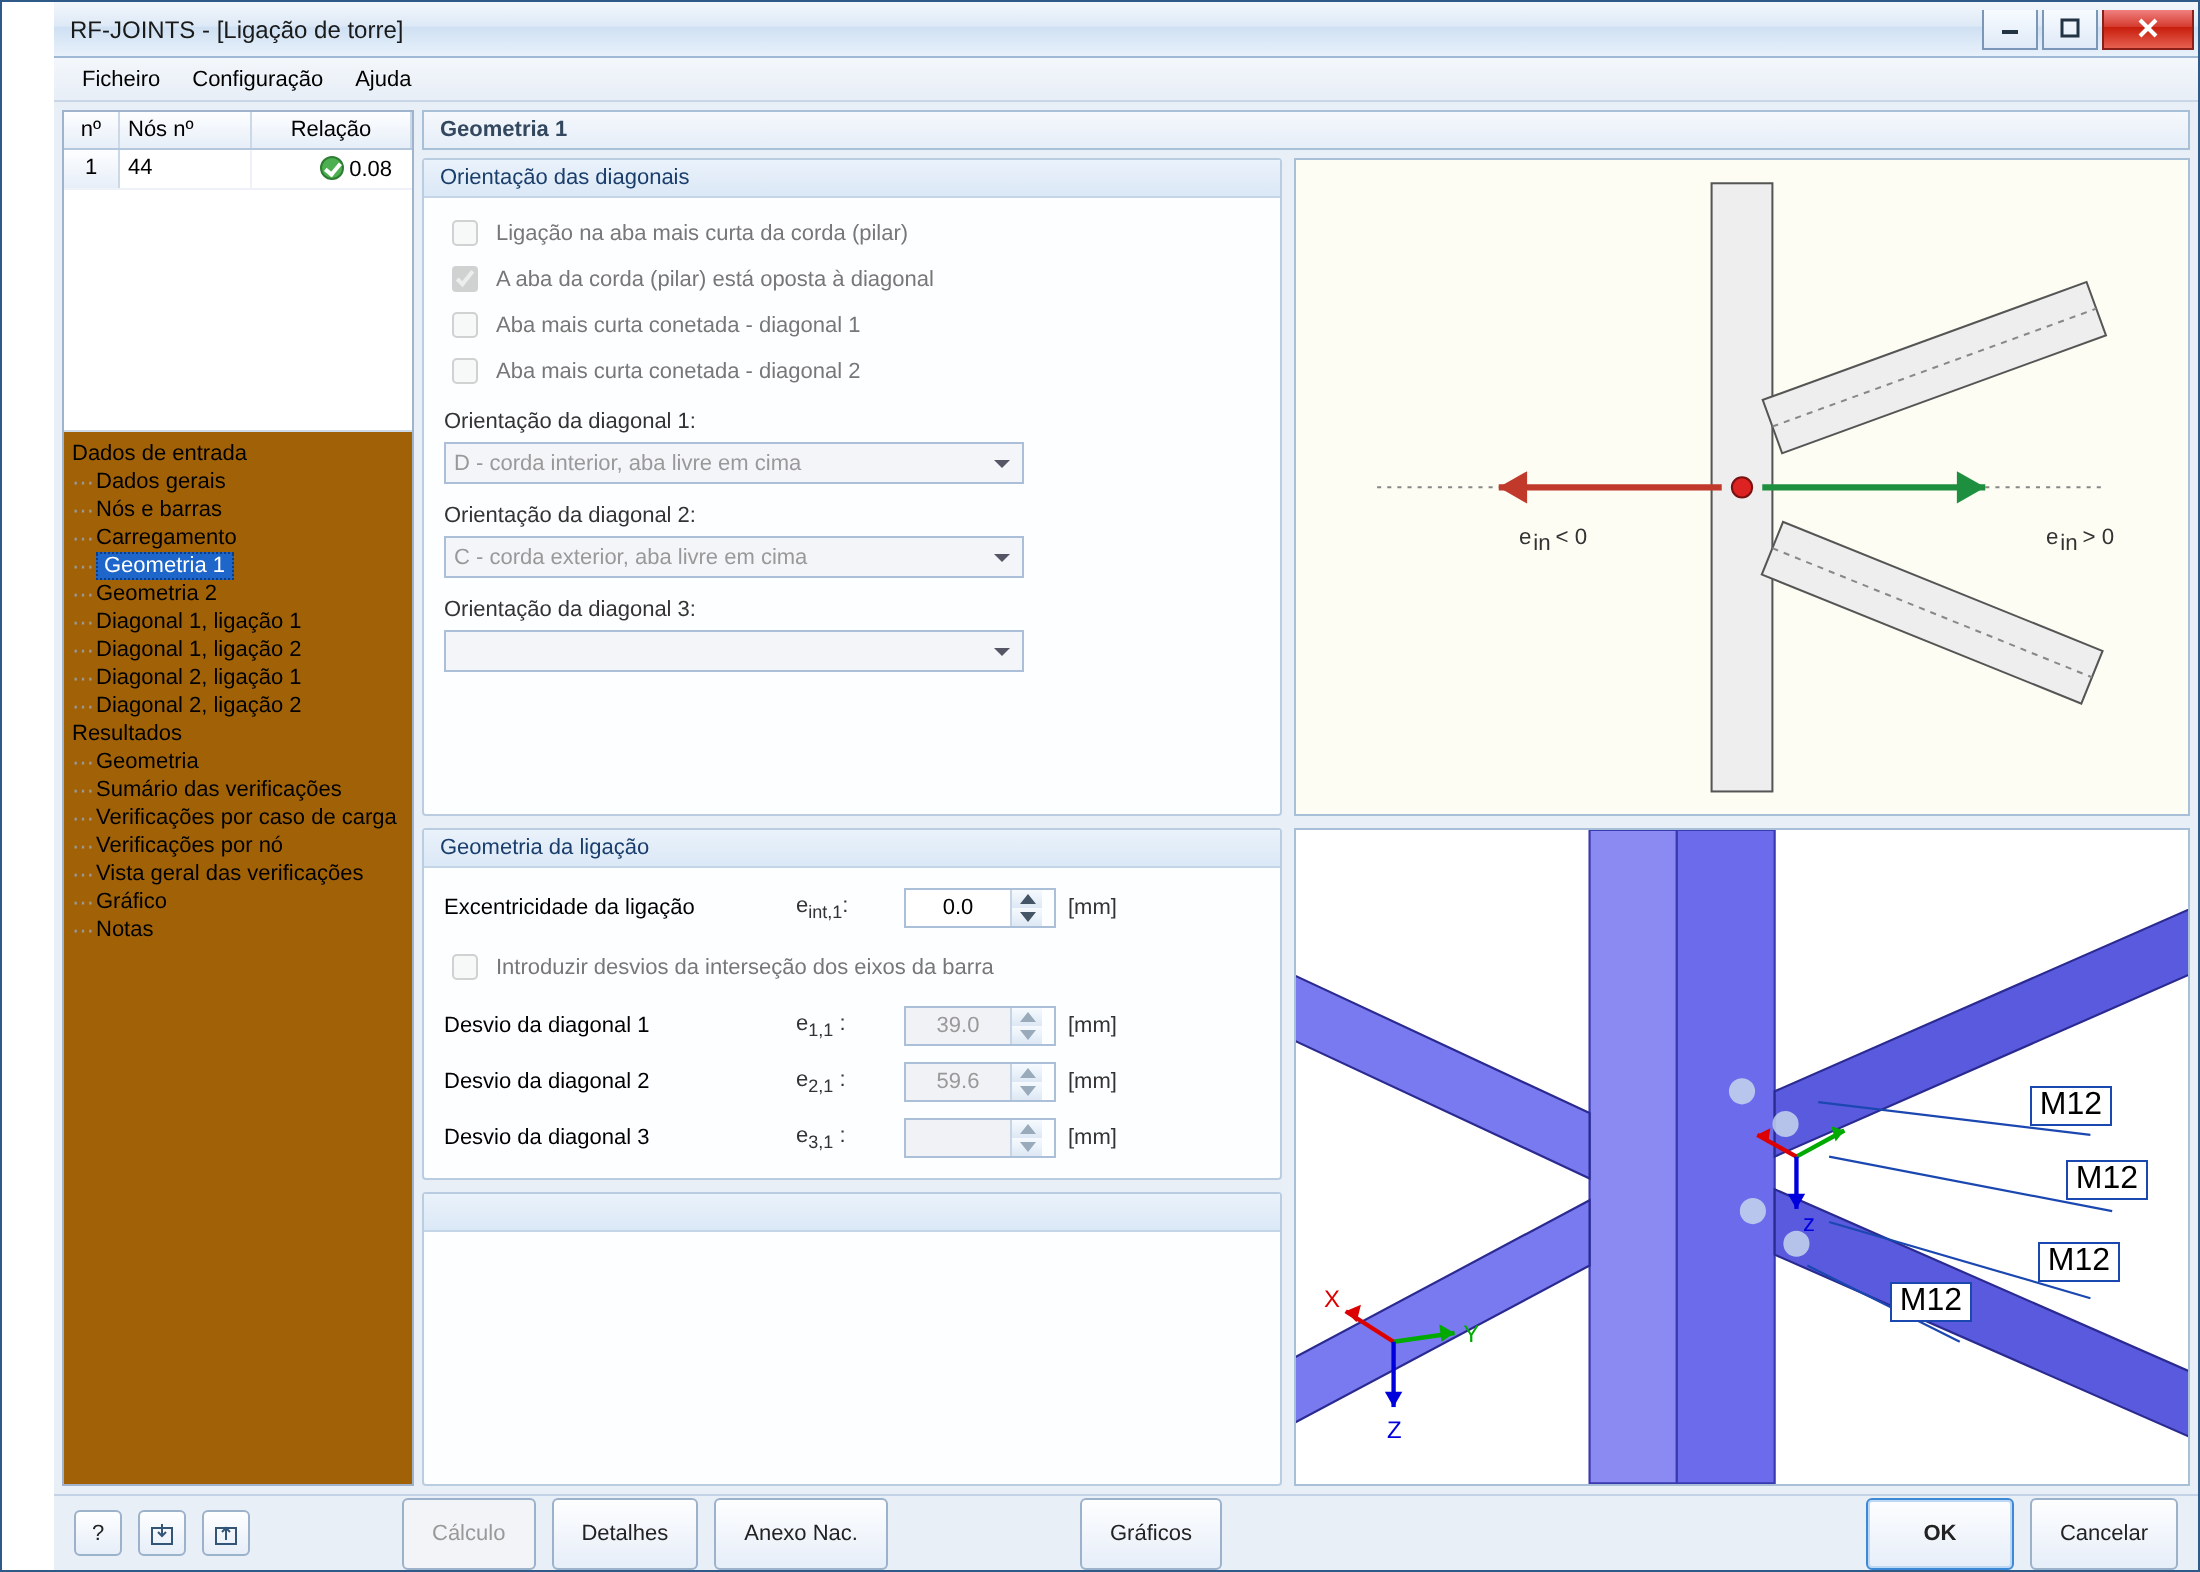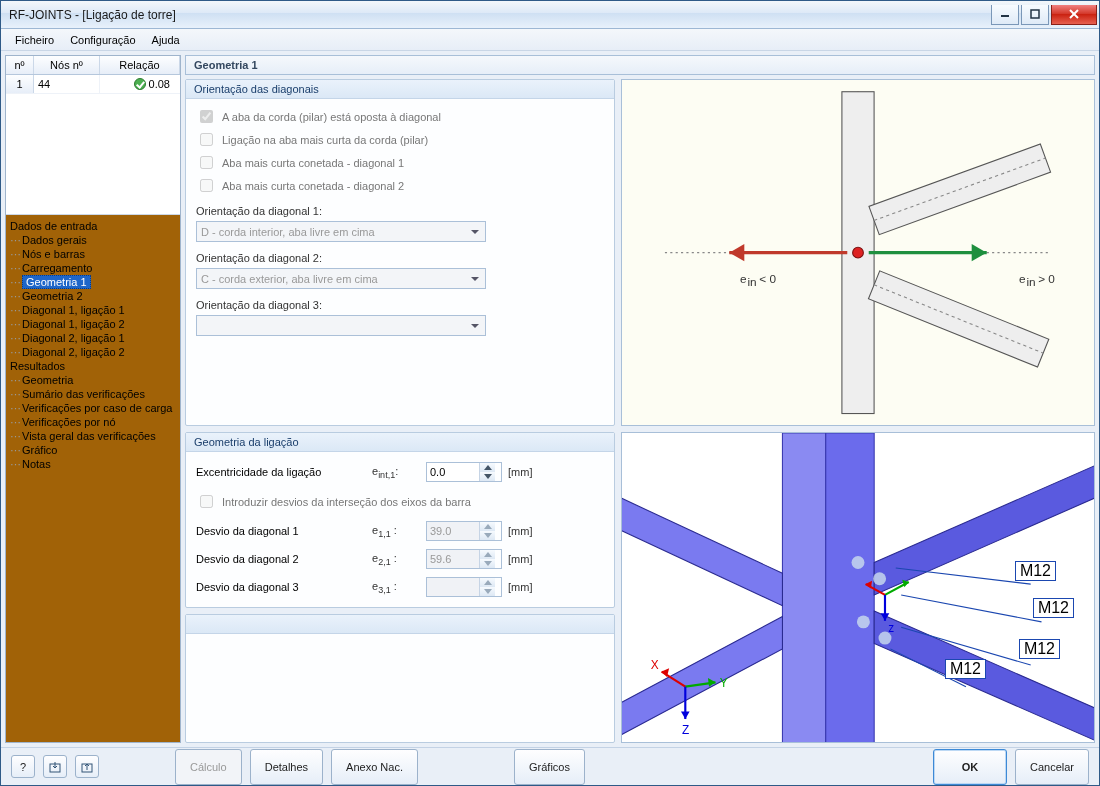--- a/index.html
+++ b/index.html
@@ -1,34 +1,34 @@
 <!DOCTYPE html>
 <html><head>
 <meta charset="utf-8">
 <style>
   * { box-sizing: border-box; font-family: "Segoe UI", Tahoma, sans-serif; font-size: 11px; }
   body { margin: 0; background: #5a84b0; padding: 0; }
-  .window { width: 1100px; height: 786px; margin: 0 auto; background: #fff; border: 1px solid #2f5a87; display: flex; flex-direction: column; }
+  .window { width: 1100px; height: 786px; margin: 0 auto; background: #fff; border: 1px solid #2f5a87; display: flex; flex-direction: column; padding-left: 26px; }
   
   .titlebar { height: 28px; background: linear-gradient(#f3f7fb,#dde9f7 45%,#cfe0f3 46%,#e8f1fb); border-bottom: 1px solid #9db7d4; display: flex; align-items: center; padding: 0 0 0 8px; color: #1a1a1a; }
   .titlebar .title { flex: 1; font-size: 12px; }
   .winbtns { display: flex; height: 20px; margin-right: 2px; }
   .winbtn { width: 28px; height: 20px; border: 1px solid #7a97b8; background: linear-gradient(#f7fbff,#dfeaf7); display:flex;align-items:center;justify-content:center; margin-left:2px; border-top:none;}
   .winbtn.close { width: 46px; background: linear-gradient(#f08080,#d43a2c 45%,#c81e0d 46%,#e76050); border-color:#8a2018;}
   .winbtn svg { display:block; }
   
   .menubar { height: 22px; background: linear-gradient(#f4f7fb,#e7eef7); border-bottom:1px solid #c9d6e6; display:flex; align-items:center; padding:0 6px; gap:0;}
   .menubar span { padding: 3px 8px; }
   
   .client { flex:1; display:flex; padding:4px; gap:4px; background:#e9eff7; min-height:0;}
   
   .leftcol { width: 176px; display:flex; flex-direction:column; background:#fff; border:1px solid #9fb4cc; }
   .tablehdr { display:flex; background: linear-gradient(#fdfeff,#e7eef8); border-bottom:1px solid #b5c7dc; }
   .tablehdr div { padding:3px 4px; border-right:1px solid #cbd8e8; }
-  .tablehdr .c1{width:28px;text-align:center;} .tablehdr .c2{width:66px;text-align:center;} .tablehdr .c3{flex:1;text-align:center;}
+  .tablehdr .c1{width:28px;text-align:center;} .tablehdr .c2{width:66px;text-align:left;} .tablehdr .c3{flex:1;text-align:center;}
   .tablerow { display:flex; border-bottom:1px solid #eef2f8; }
   .tablerow div { padding:3px 4px; }
   .tablerow .c1{width:28px;text-align:center;background:linear-gradient(#fdfeff,#e7eef8);border-right:1px solid #cbd8e8;} .tablerow .c2{width:66px;border-right:1px solid #eef2f8;} .tablerow .c3{flex:1;text-align:right;padding-right:10px;}
   .checkcircle { display:inline-block;width:12px;height:12px;border-radius:50%;background:#4caf50;border:1px solid #2e7d32;position:relative;vertical-align:-2px;margin-right:3px;}
   .checkcircle::after{content:"";position:absolute;left:3px;top:1px;width:3px;height:6px;border:solid #fff;border-width:0 2px 2px 0;transform:rotate(40deg);}
   .leftspacer{flex:0 0 120px;}
   .tree { flex:1; overflow:auto; padding:4px 2px; border-top:1px solid #cbd8e8; background:#a16207;}
   .tree .root{padding:1px 2px;}
   .tree .child{padding:1px 2px 1px 14px; white-space:nowrap; position:relative;}
   .tree .child::before{content:"⋯";position:absolute;left:2px;top:1px;color:#999;}
@@ -42,21 +42,21 @@
   .groupbox > .gb { padding:8px 10px; display:flex; flex-direction:column; gap:4px; }
   .chk { display:flex; align-items:center; gap:6px; color:#777; }
   .chk input { accent-color:#6b93c4; }
   .lbl { color:#333; margin-top:6px;}
   .combo { width: 290px; height:21px; border:1px solid #abc0d8; background:linear-gradient(#fff,#eef3fa); display:flex; align-items:center; padding:0 4px; color:#666; position:relative;}
   .combo.disabled{color:#999;background:#f3f5f8;}
   .combo::after{content:"";position:absolute;right:6px;top:8px;border:4px solid transparent;border-top-color:#556;}
   .formrow { display:grid; grid-template-columns: 170px 48px 76px 24px; align-items:center; gap:6px; margin:2px 0;}
   .formrow .sym{color:#333;}
   .spin { height:20px; border:1px solid #abc0d8; display:flex; }
-  .spin input{border:none;width:52px;text-align:left;padding:0 3px;outline:none;background:#fff;}
+  .spin input{border:none;width:52px;text-align:center;padding:0 3px;outline:none;background:#fff;}
   .spin.disabled input{background:#f0f2f6;color:#999;}
   .spin .btns{width:16px;display:flex;flex-direction:column;border-left:1px solid #c6d4e5;}
   .spin .btns div{flex:1;background:linear-gradient(#f6fafe,#dde8f4);display:flex;align-items:center;justify-content:center;}
   .spin .btns div svg{display:block}
   .unit{color:#333;}
   
   .diagram { border:1px solid #a8bfd8; background:#fdfdf3; position:relative; overflow:hidden; }
   .render { border:1px solid #a8bfd8; background:#fff; position:relative; overflow:hidden; display:flex; flex-direction:column;}
   .render .canvas{flex:1;position:relative;background:#fff;}
   
@@ -144,26 +144,26 @@
     </div>
 
     <div class="main">
       <div class="panetitle">Geometria 1</div>
       <div class="maingrid">
 
         <div class="groupbox" style="grid-column:1;grid-row:1;">
           <div class="gh">Orientação das diagonais</div>
           <div class="gb">
             <label class="chk">
+                <input type="checkbox" disabled="" style="">
+                <span>Ligação na aba mais curta da corda (pilar)</span>
+              </label>
+            <label class="chk">
                 <input type="checkbox" checked="" disabled="" style="">
                 <span>A aba da corda (pilar) está oposta à diagonal</span>
-              </label>
-            <label class="chk">
-                <input type="checkbox" disabled="" style="">
-                <span>Ligação na aba mais curta da corda (pilar)</span>
               </label>
             <label class="chk">
                 <input type="checkbox" disabled="" style="">
                 <span>Aba mais curta conetada - diagonal 1</span>
               </label>
             <label class="chk">
                 <input type="checkbox" disabled="" style="">
                 <span>Aba mais curta conetada - diagonal 2</span>
               </label>
 

